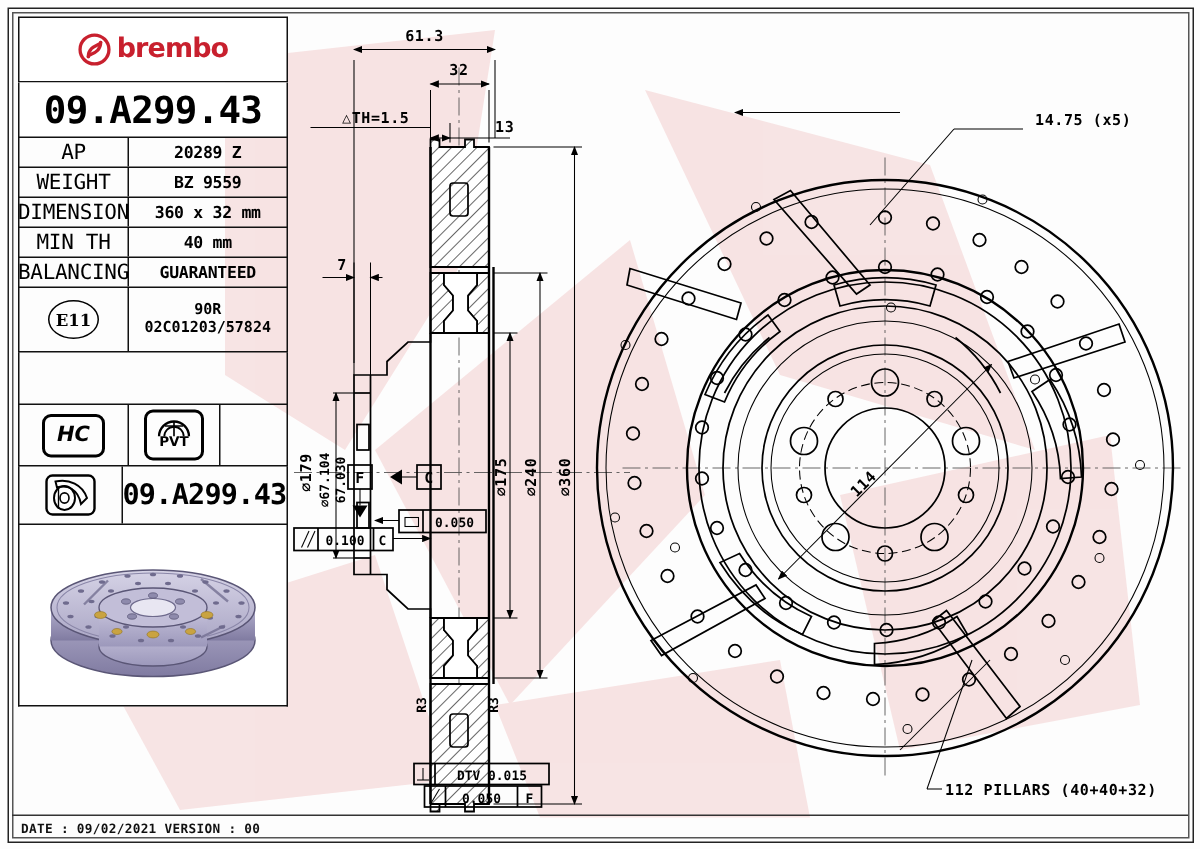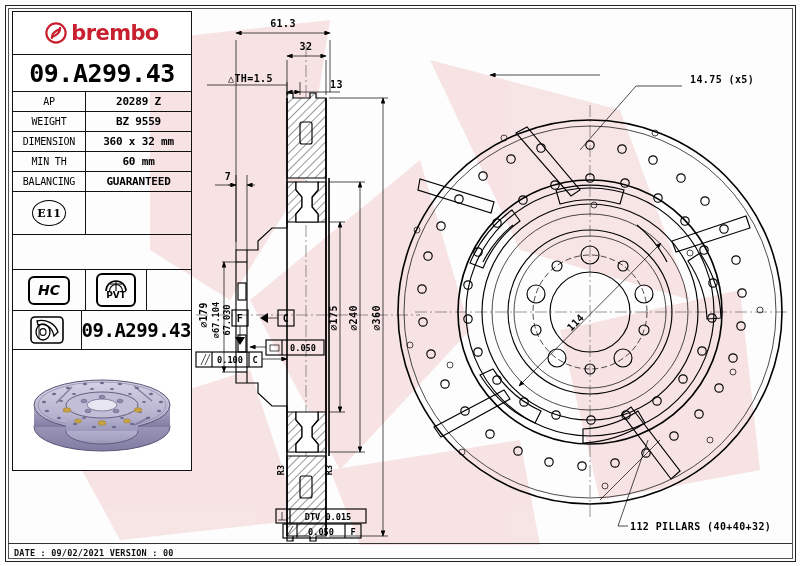--- a/index.html
+++ b/index.html
@@ -29,38 +29,38 @@
   .leftblock{position:absolute;left:12px;top:11px;width:180px;}
   .cellrow{display:flex;border:1.4px solid #111;border-top:none;}
   .cellrow:first-child{border-top:1.4px solid #111;}
   .logocell{
     height:42px;display:flex;align-items:center;justify-content:center;
     border:1.4px solid #111;background:#fff;
   }
   .logo-wrap{display:flex;align-items:center;gap:4px;}
   .logo-mark{width:22px;height:22px;}
   .logo-text{
-    font-size:21px;font-weight:bold;letter-spacing:-0.6px;
+    font-size:18px;font-weight:bold;letter-spacing:-0.6px;
     font-family:"DejaVu Sans", sans-serif;
     line-height:1;
   }
   .partno-cell{
     height:36px;display:flex;align-items:center;justify-content:center;
     border:1.4px solid #111;border-top:none;background:#fff;
   }
   .partno-text{
     font-family:"DejaVu Sans Mono", monospace;
     font-size:25px;font-weight:bold;letter-spacing:-0.5px;color:#000;
   }
   .lbl,.val{
     font-family:"DejaVu Sans Mono", monospace;
     display:flex;align-items:center;justify-content:center;
     height:19px;font-size:9px;color:#000;letter-spacing:-0.2px;
   }
-  .lbl{width:72px;border-right:1.4px solid #111;font-size:10px;}
+  .lbl{width:72px;border-right:1.4px solid #111;font-size:14px;}
   .val{flex:1;font-size:11px;font-weight:bold;}
 
   .e11row{display:flex;border:1.4px solid #111;border-top:none;height:42px;}
   .e11cell{width:72px;border-right:1.4px solid #111;display:flex;align-items:center;justify-content:center;}
   .e11circ{
     width:32px;height:24px;border:1.6px solid #000;border-radius:50%;
     display:flex;align-items:center;justify-content:center;
     font-family:"DejaVu Serif", serif;font-size:11px;font-weight:bold;
   }
   .e11val{flex:1;display:flex;flex-direction:column;align-items:center;justify-content:center;
@@ -445,30 +445,34 @@
     <div class="cellrow">
       <div class="lbl">WEIGHT</div>
       <div class="val">BZ 9559</div>
     </div>
     <div class="cellrow">
       <div class="lbl">DIMENSION</div>
       <div class="val">360 x 32 mm</div>
     </div>
     <div class="cellrow">
       <div class="lbl">MIN TH</div>
-      <div class="val">60 mm</div>
+      <div class="val">40 mm</div>
     </div>
     <div class="cellrow">
       <div class="lbl">BALANCING</div>
       <div class="val">GUARANTEED</div>
     </div>
 
     <div class="e11row">
       <div class="e11cell">
         <div class="e11circ">E11</div>
+      </div>
+      <div class="e11val">
+        <span>90R</span>
+        <span>02C01203/57824</span>
       </div>
     </div>
 
     <div class="blankrow"></div>
 
     <div class="badgerow">
       <div class="badgecell">
         <div class="hcbox">HC</div>
       </div>
       <div class="badgecell2">

